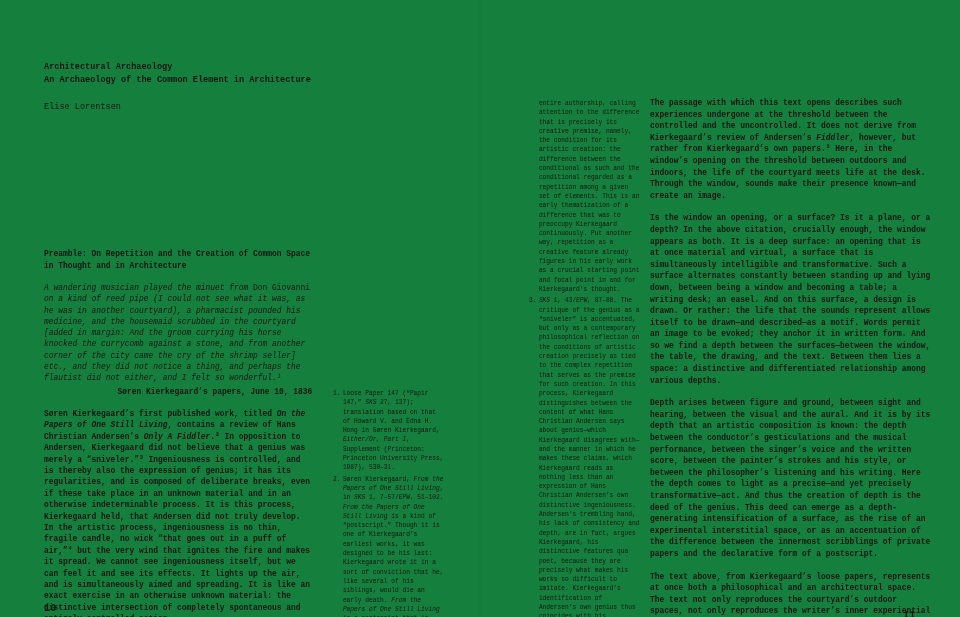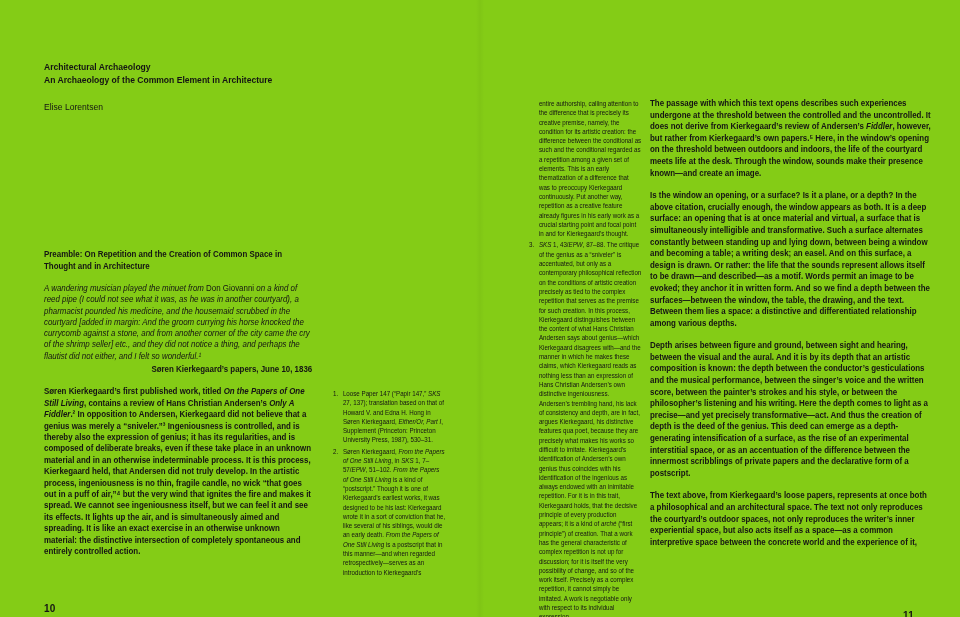--- a/index.html
+++ b/index.html
@@ -1,21 +1,21 @@
 <!DOCTYPE html>
 <html><head>
 <meta charset="utf-8">
 <style>
   html,body { margin:0; padding:0; background:#e9e9e7; }
   .spread {
     position:relative;
     width:960px; height:617px;
-    background:#84cc16;
+    background:#15803d;
     overflow:hidden;
-    font-family:Liberation Sans, sans-serif;
+    font-family:Liberation Mono, monospace;
     color:#141414;
     margin:0 auto;
   }
   .gutter {
     position:absolute; left:476px; top:0; width:8px; height:100%;
     background:linear-gradient(90deg, rgba(0,0,0,0) 0%, rgba(0,0,0,0.035) 50%, rgba(0,0,0,0) 100%);
   }
   
   .col { position:absolute; transform:scaleX(0.9); transform-origin:0 0; }
 

